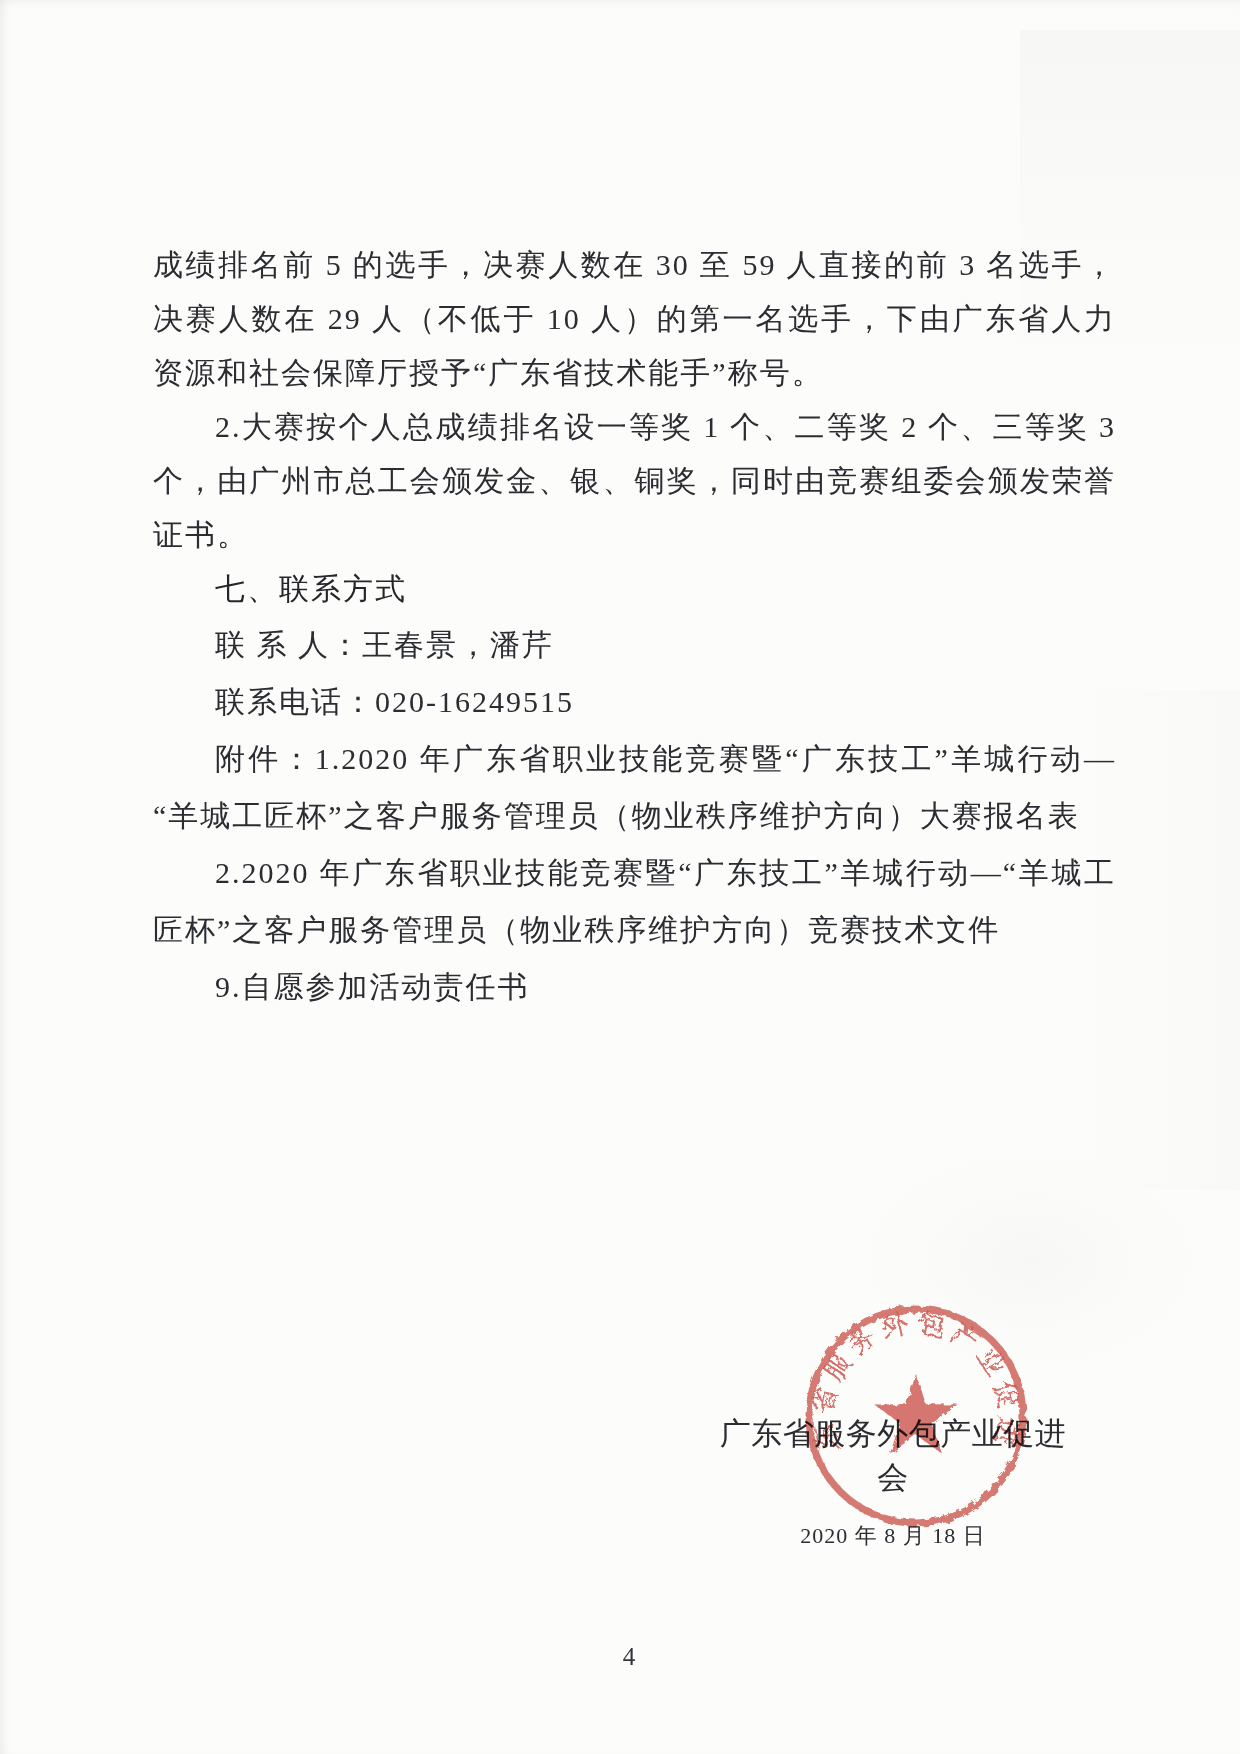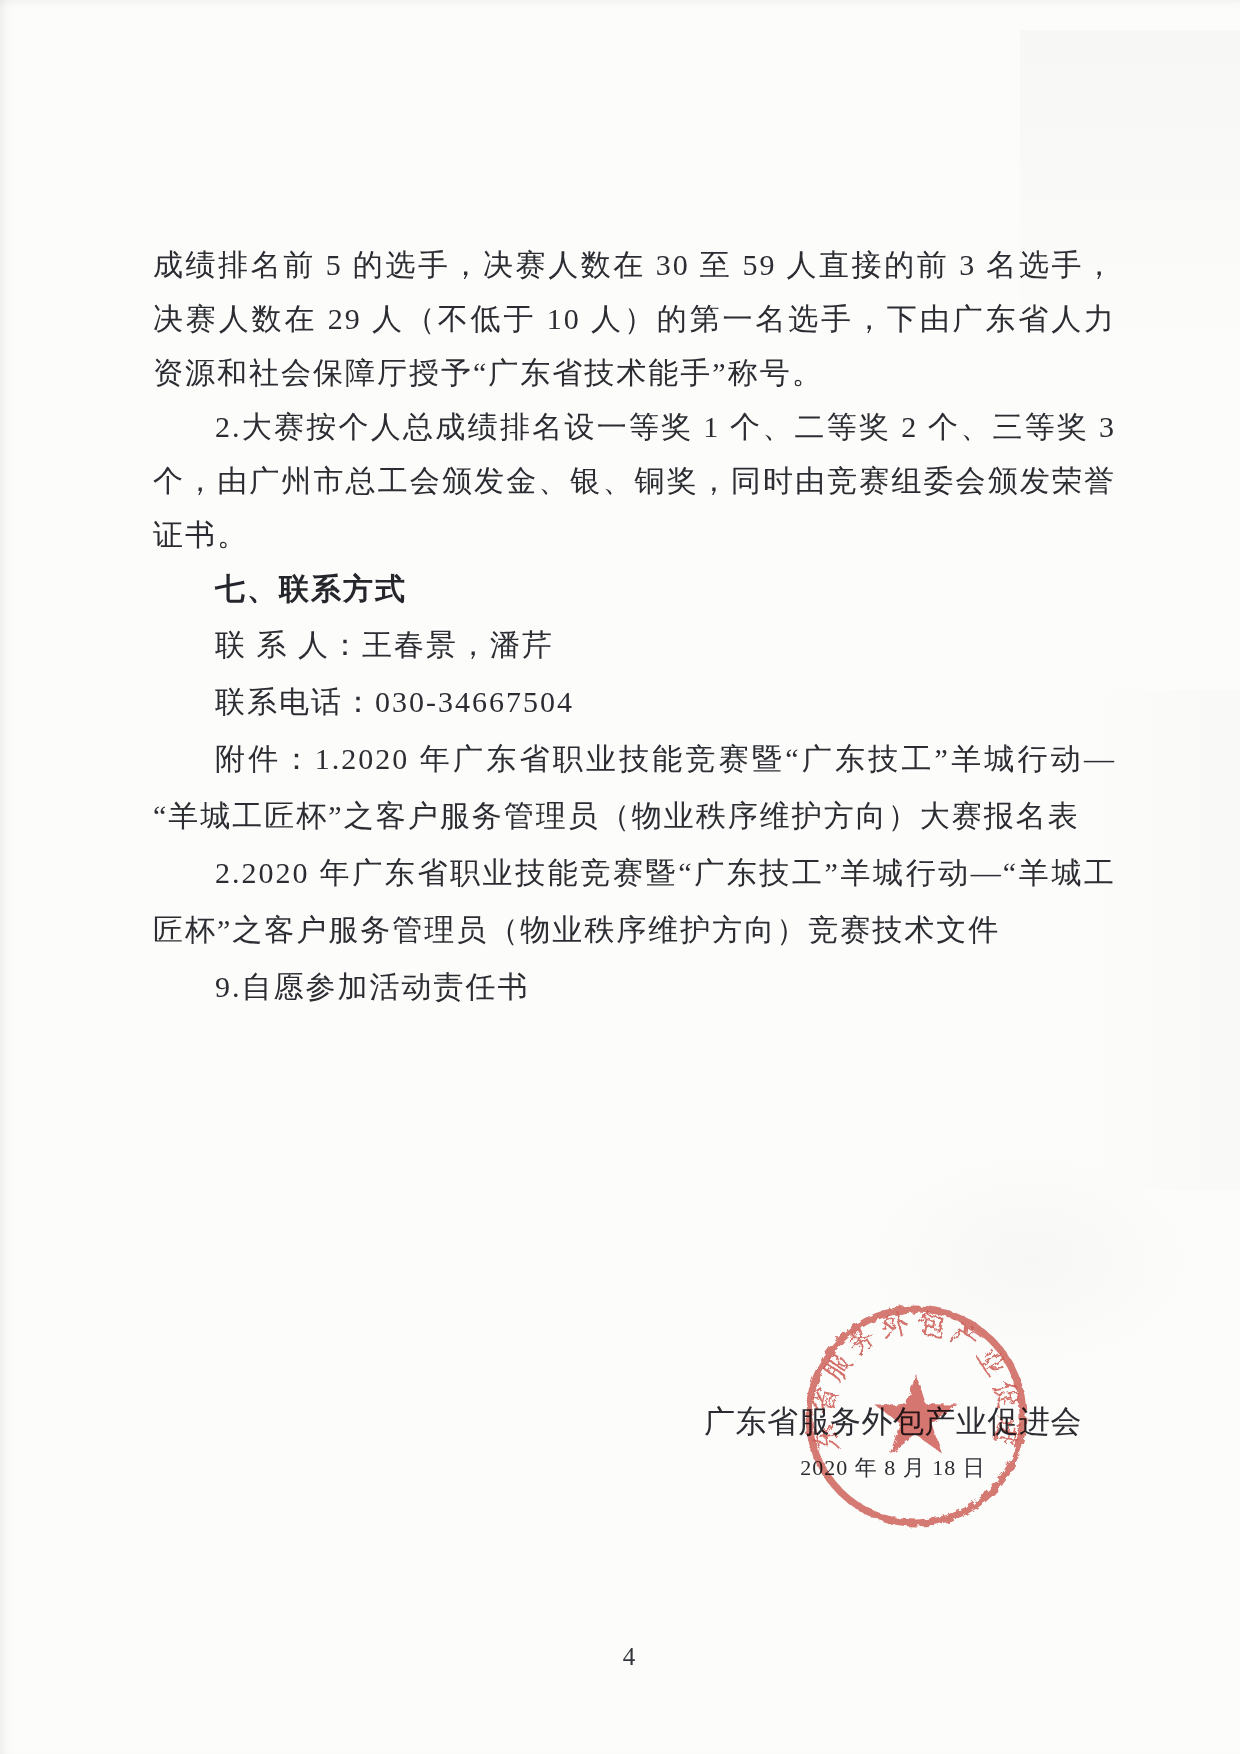--- a/index.html
+++ b/index.html
@@ -20,35 +20,35 @@
     left: 153px;
     width: 963px;
     text-align: justify;
     font-size: 30px;
     letter-spacing: 2px;
   }
   .content p { margin: 0; }
   .p-body  { line-height: 54px; }
   .p-wide  { line-height: 57px; }
   .indent  { text-indent: 62px; }
-  .bold    { font-weight: 700; color: #24262b; }
+  .bold    { font-weight: 400; color: #24262b; }
   .h1-gap  { margin-top: 3px; }
   .h2-gap  { margin-top: -5px; }
   .attach-1 { margin-top: 72px; }
   .attach-2 { margin-top: 16px; }
   .attach-3 { margin-top: 8px; }
 
   .signature {
     position: absolute;
     top: 1396px;
     left: 700px;
     width: 386px;
     text-align: center;
   }
-  .signature p { margin: 4px; }
+  .signature p { margin: 16px; }
   .sig-org  { font-size: 31px; line-height: 44px; letter-spacing: 0.5px; }
   .sig-date { font-size: 22px; line-height: 40px; margin-top: 18px; letter-spacing: 1px; }
 
   .stamp {
     position: absolute;
     left: 802px;
     top: 1304px;
     width: 228px;
     height: 228px;
     mix-blend-mode: multiply;
@@ -87,21 +87,21 @@
 <body>
 
 <div class="page">
 
   <div class="content">
     <p class="p-body">成绩排名前 5 的选手，决赛人数在 30 至 59 人直接的前 3 名选手，决赛人数在 29 人（不低于 10 人）的第一名选手，下由广东省人力资源和社会保障厅授予“广东省技术能手”称号。</p>
     <p class="p-body indent">2.大赛按个人总成绩排名设一等奖 1 个、二等奖 2 个、三等奖 3 个，由广州市总工会颁发金、银、铜奖，同时由竞赛组委会颁发荣誉证书。</p>
 
     <p class="p-body indent bold h1-gap">七、联系方式</p>
     <p class="p-wide indent">联 系 人：王春景，潘芹</p>
-    <p class="p-wide indent">联系电话：030-34667504</p>
+    <p class="p-wide indent">联系电话：020-16249515</p>
 
 
     <p class="p-wide indent attach-1"><span>附件：</span><span>1.2020 年广东省职业技能竞赛暨“广东技工”羊城行动—“羊城工匠杯”之客户服务管理员（物业秩序维护方向）大赛报名表</span></p>
     <p class="p-wide indent attach-2">2.2020 年广东省职业技能竞赛暨“广东技工”羊城行动—“羊城工匠杯”之客户服务管理员（物业秩序维护方向）竞赛技术文件</p>
     <p class="p-wide indent attach-3">9.自愿参加活动责任书</p>
   </div>
 
   <div class="signature">
     <p class="sig-org">广东省服务外包产业促进会</p>
     <p class="sig-date">2020 年 8 月 18 日</p>

